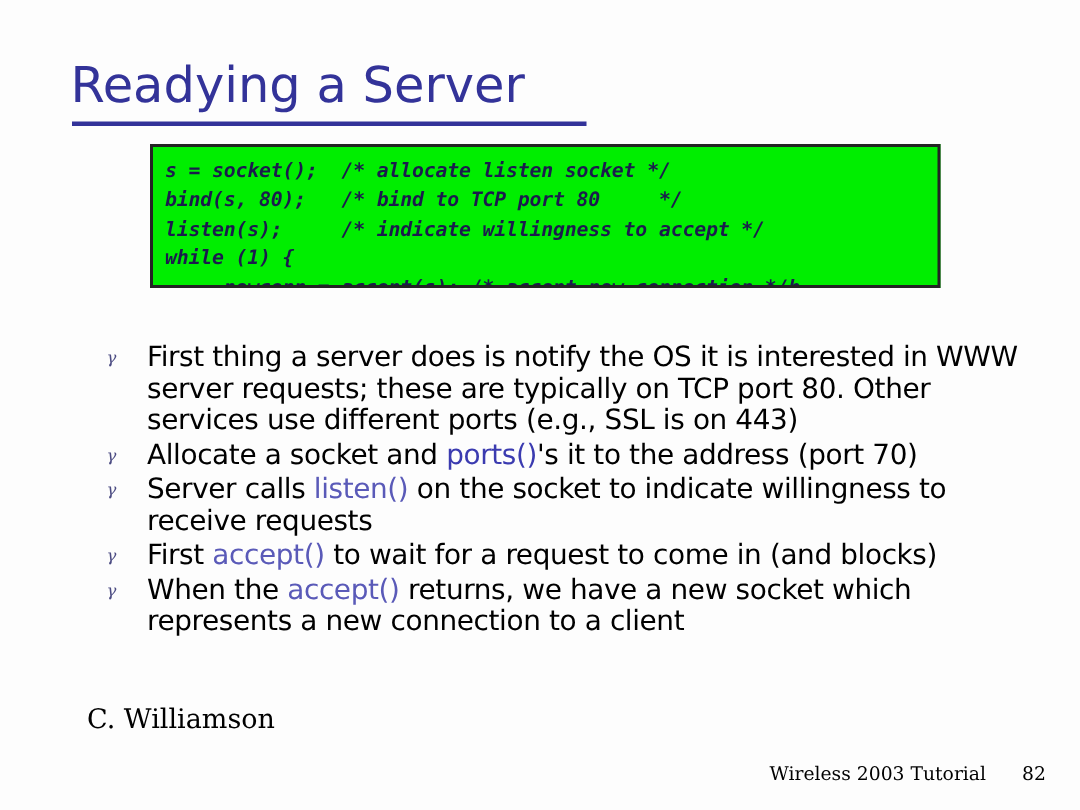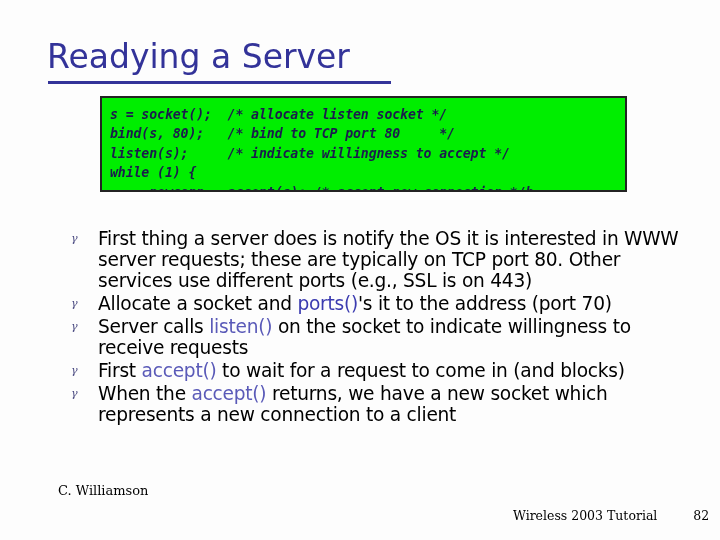--- a/index.html
+++ b/index.html
@@ -109,35 +109,35 @@
   }
   .code-inline.light {
     color: #5a5ab8;
     margin-top: 24px;
   }
 
   
   #footer-author {
     position: absolute;
     left: 58px;
-    top: 483px;
+    top: 469px;
     font-family: "DejaVu Serif", "Liberation Serif", serif;
-    font-size: 13px;
+    font-size: 18px;
     color: #000000;
   }
   #footer-right {
     position: absolute;
     left: 513px;
     top: 508px;
     font-family: "DejaVu Serif", "Liberation Serif", serif;
     font-size: 12.5px;
     color: #000000;
     white-space: nowrap;
   }
-  #footer-tutorial { margin-right: 36px; text-align: center; }
+  #footer-tutorial { margin-right: 24px; text-align: center; }
 </style>
 </head>
 <body>
 
 <div id="slide">
 
   <div id="slide-title">Readying a Server</div>
   <div id="title-underline"></div>
 
   <div id="code-box">

